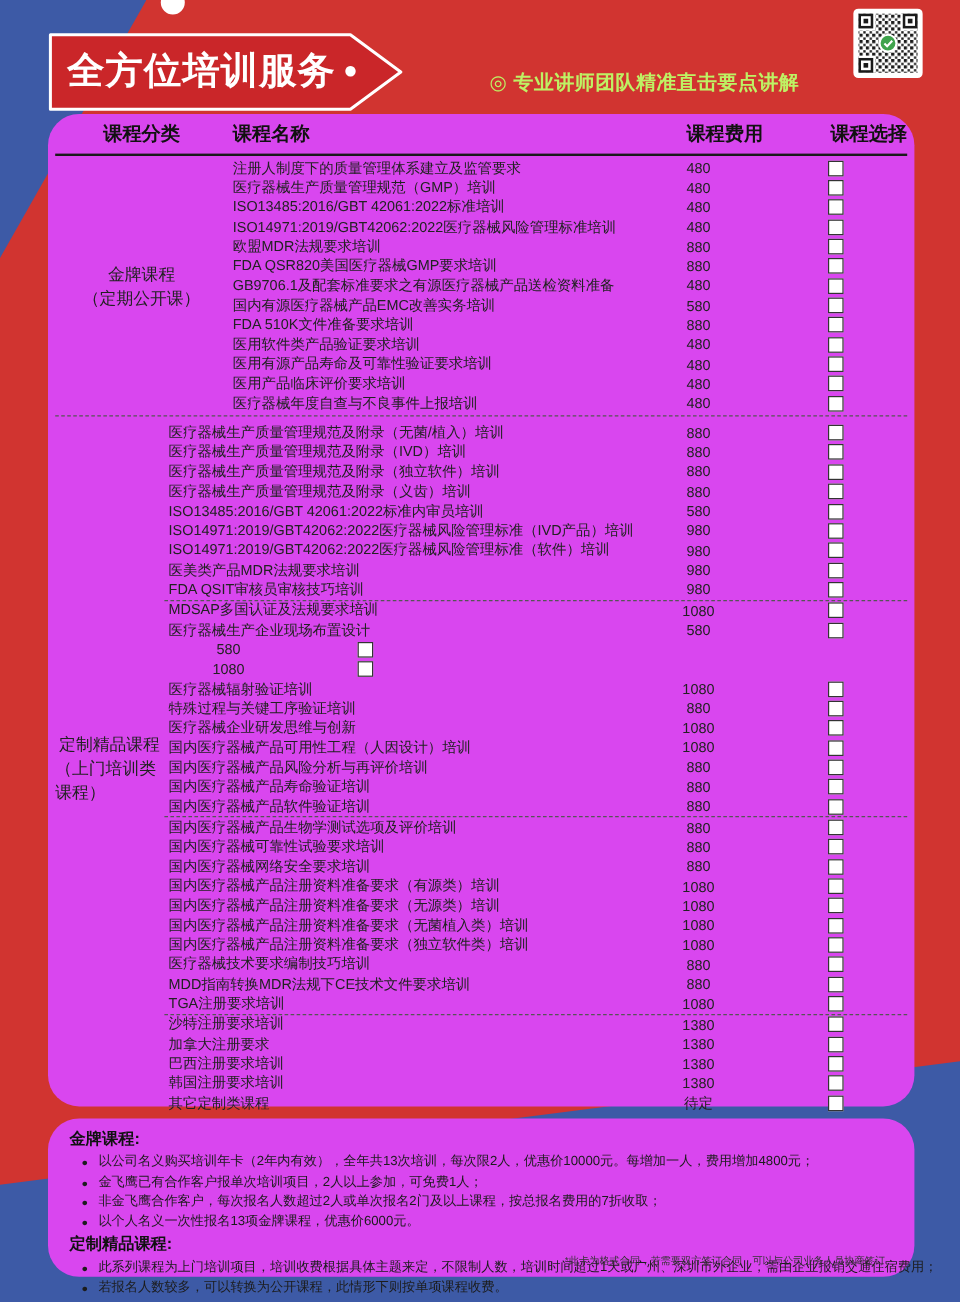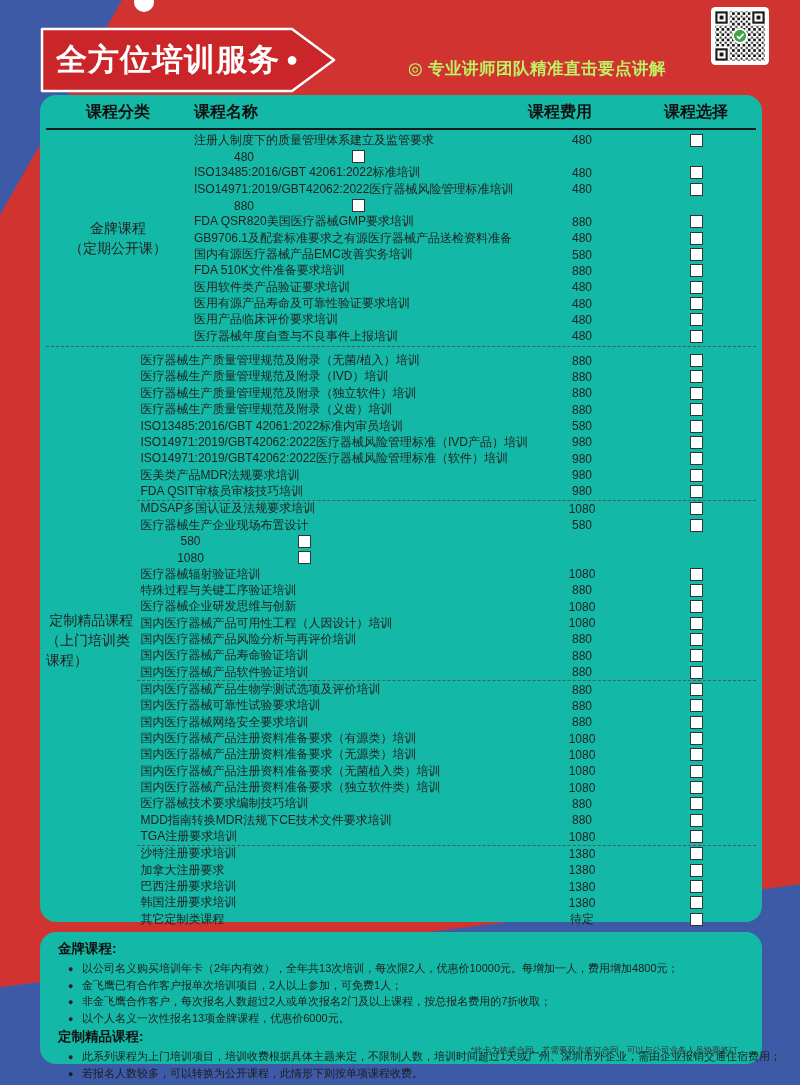--- a/index.html
+++ b/index.html
@@ -20,30 +20,30 @@
     position:absolute;left:16px;top:0;height:66px;line-height:66px;
     color:#fff;font-size:31px;font-weight:bold;letter-spacing:1px;white-space:nowrap;
   }
   .banner .banner-dot{font-size:20px;vertical-align:4px;margin-left:6px;}
   .tagline{
     position:absolute;left:408px;top:58px;color:#bef264;font-size:16.5px;font-weight:bold;
     letter-spacing:.5px;white-space:nowrap;
   }
   .qr{position:absolute;left:711px;top:7px;width:58px;height:58px;}
 
-  .card{position:absolute;left:40px;background:#14b8a6;border-radius:16px;}
+  .card{position:absolute;left:40px;background:#d946ef;border-radius:26px;}
   .table-card{top:95px;width:722px;height:827px;}
   .notes-card{top:932px;width:722px;height:132px;}
 
   .thead{display:flex;align-items:center;height:31px;font-size:16px;font-weight:bold;color:#111;
     border-bottom:2px solid #1a1a1a;margin:2px 6px 0 6px;}
   .th-cat{width:144px;text-align:center;}
   .th-name{flex:1;padding-left:4px;}
-  .th-fee{width:108px;text-align:left;}
-  .th-sel{width:120px;text-align:center;}
+  .th-fee{width:108px;text-align:right;}
+  .th-sel{width:120px;text-align:right;}
 
   .tbody{margin:0 6px;}
   .section{display:flex;}
   .section + .section{border-top:1px dashed #555;padding-top:3px;}
   .cat-cell{width:144px;display:flex;flex-direction:column;justify-content:center;align-items:center;
     font-size:14px;color:#222;line-height:20px;}
   .rows-wrap{flex:1;display:flex;flex-direction:column;padding:2px 0;}
   .group + .group{border-top:1px dashed #555;}
   .row{display:flex;align-items:center;height:16.35px;}
   .row .name{flex:1;padding-left:4px;font-size:12px;color:#222;white-space:nowrap;overflow:hidden;}
@@ -118,40 +118,42 @@
         <div class="rows-wrap">
           <div class="group">
             <div class="row">
               <div class="name">注册人制度下的质量管理体系建立及监管要求</div>
               <div class="fee">480</div>
               <div class="checkcell">
                 <span class="checkbox"></span>
               </div>
             </div>
             <div class="row">
+              <div class="name">医疗器械生产质量管理规范（GMP）培训</div>
               <div class="fee">480</div>
               <div class="checkcell">
                 <span class="checkbox"></span>
               </div>
             </div>
             <div class="row">
               <div class="name">ISO13485:2016/GBT 42061:2022标准培训</div>
               <div class="fee">480</div>
               <div class="checkcell">
                 <span class="checkbox"></span>
               </div>
             </div>
             <div class="row">
               <div class="name">ISO14971:2019/GBT42062:2022医疗器械风险管理标准培训</div>
               <div class="fee">480</div>
               <div class="checkcell">
                 <span class="checkbox"></span>
               </div>
             </div>
             <div class="row">
+              <div class="name">欧盟MDR法规要求培训</div>
               <div class="fee">880</div>
               <div class="checkcell">
                 <span class="checkbox"></span>
               </div>
             </div>
             <div class="row">
               <div class="name">FDA QSR820美国医疗器械GMP要求培训</div>
               <div class="fee">880</div>
               <div class="checkcell">
                 <span class="checkbox"></span>

